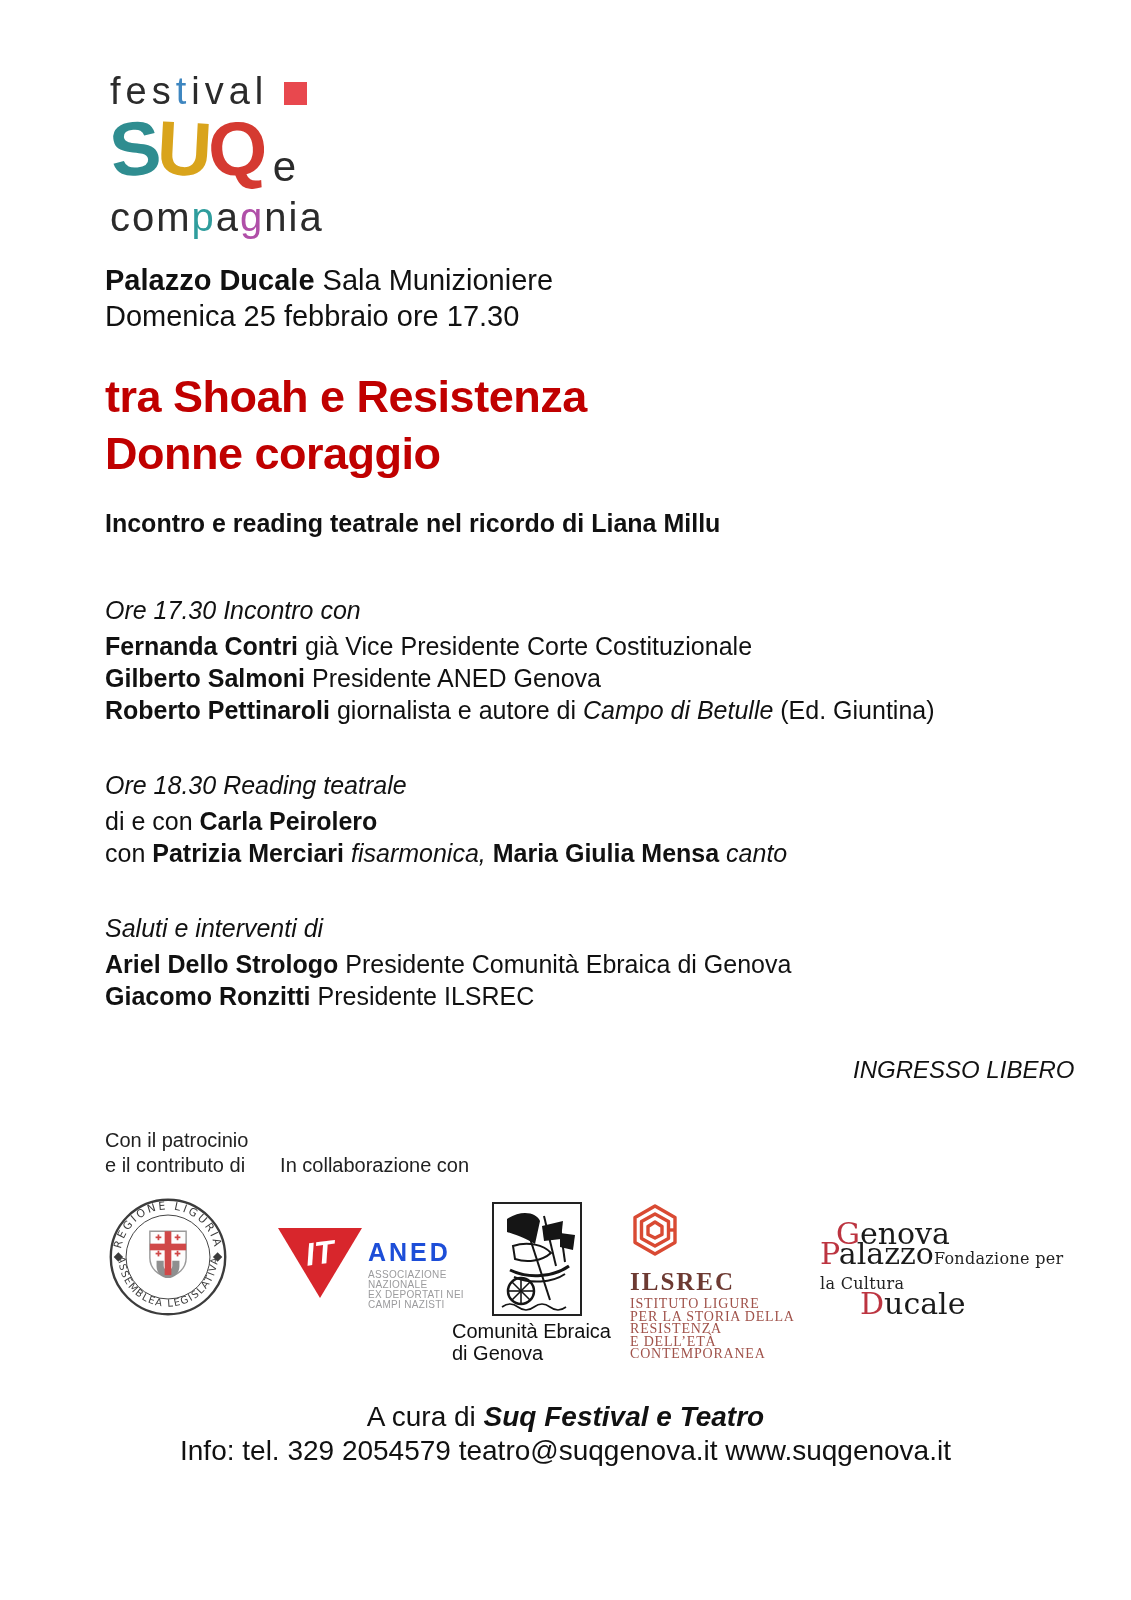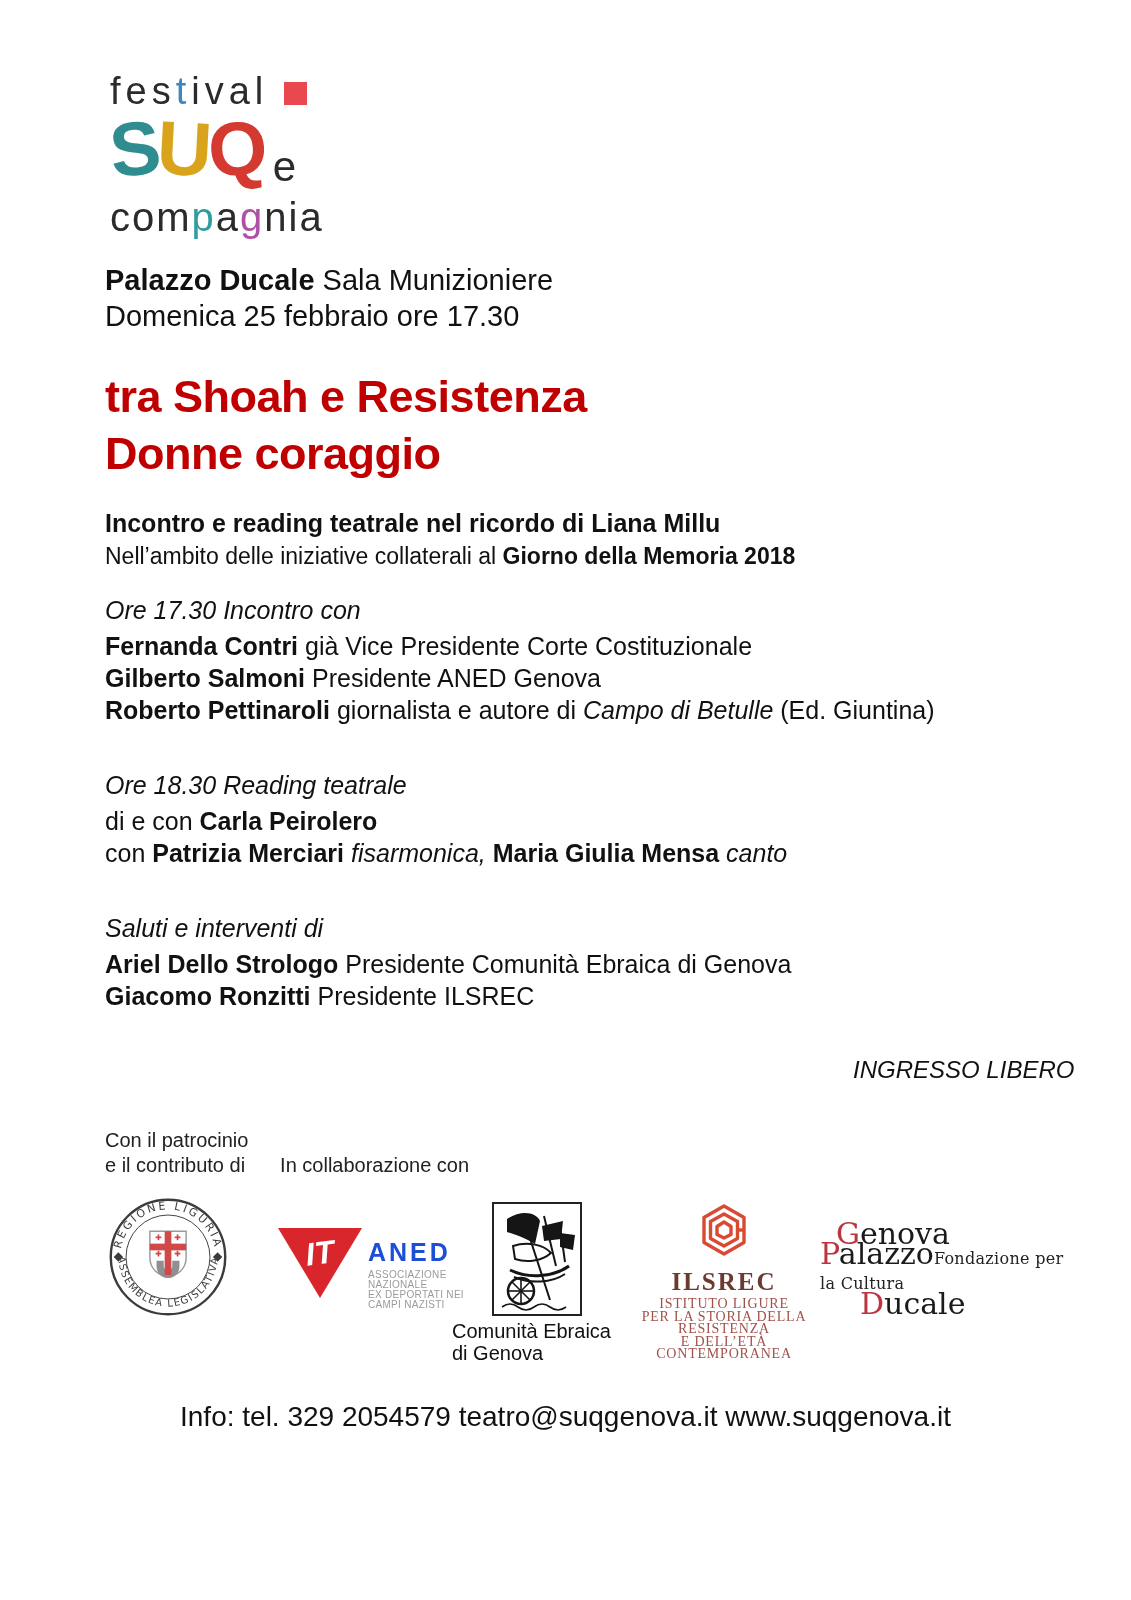--- a/index.html
+++ b/index.html
@@ -50,21 +50,21 @@
   
   .regione { left:106px; top:1194px; }
   .aned { left:276px; top:1226px; width:190px; height:80px; }
   .aned-tri { position:absolute; left:0; top:0; }
   .aned-right { position:absolute; left:92px; top:12px; width:110px; }
   .aned-name { font-size:25px; font-weight:bold; color:#1d4ed8; letter-spacing:3px; }
   .aned-sub { margin-top:3px; font-size:10px; line-height:10px; color:#9b9b9d; letter-spacing:0.3px; }
   .comunita { left:452px; top:1202px; width:170px; }
   .com-frame { width:90px; height:114px; margin:0 auto; border:2px solid #222; background:#fff; }
   .com-cap { margin-top:4px; font-size:20px; line-height:22px; color:#111; }
-  .ilsrec { left:630px; top:1202px; width:188px; text-align:center; }
+  .ilsrec { left:630px; top:1202px; width:188px; }
   .ils-name { margin-top:4px; font-family:"Liberation Serif", serif; font-weight:bold; font-size:25px; letter-spacing:2px; color:#6d3a32; }
   .ils-sub { margin-top:2px; font-family:"Liberation Serif", serif; font-size:14px; line-height:12.5px; letter-spacing:0.8px; color:#a0524a; }
   .ducale { left:820px; top:1224px; width:250px; font-family:"DejaVu Serif", serif; font-size:30px; line-height:20px; color:#1b1b1b; }
   .du-init { color:#bc3440; }
   .du-l1 { margin-left:16px; }
   .du-l3 { margin-left:40px; }
   .du-side { font-size:16px; color:#222; letter-spacing:0.3px; }
 
   
   .footer { top:1400px; left:0; width:1131px; text-align:center; font-size:28px; line-height:34px; color:#111; }
@@ -82,21 +82,20 @@
   <div><span class="b">Palazzo Ducale</span><span> Sala Munizioniere</span></div>
   <div>Domenica 25 febbraio ore 17.30</div>
 </div>
 
 <div class="abs titleblock">
   <div class="title-red">
     <div>tra Shoah e Resistenza</div>
     <div>Donne coraggio</div>
   </div>
   <div class="subtitle">Incontro e reading teatrale nel ricordo di Liana Millu</div>
-  <div class="context"><span>Nell’ambito delle iniziative collaterali al </span><span class="b">Giorno della Memoria 2018</span></div>
 </div>
 
 <div class="abs sec" style="top:594px">
   <div class="h">Ore 17.30 Incontro con</div>
   <div><span class="b">Fernanda Contri</span><span> già Vice Presidente Corte Costituzionale</span></div>
   <div><span class="b">Gilberto Salmoni</span><span> Presidente ANED Genova</span></div>
   <div><span class="b">Roberto Pettinaroli</span><span> giornalista e autore di </span><span class="it">Campo di Betulle</span><span> (Ed. Giuntina)</span></div>
 </div>
 
 <div class="abs sec" style="top:769px">
@@ -214,14 +213,15 @@
   </div>
 </div>
 
 <div class="abs ducale">
   <div class="du-l1"><span class="du-init">G</span><span>enova</span></div>
   <div class="du-l2"><span class="du-init">P</span><span>alazzo</span><span class="du-side">Fondazione per la Cultura</span></div>
   <div class="du-l3"><span class="du-init">D</span><span>ucale</span></div>
 </div>
 
 <div class="abs footer">
+  <div><span>A cura di </span><span class="bi">Suq Festival e Teatro</span></div>
   <div>Info: tel. 329 2054579 teatro@suqgenova.it www.suqgenova.it</div>
 </div>
 
 </body></html>

